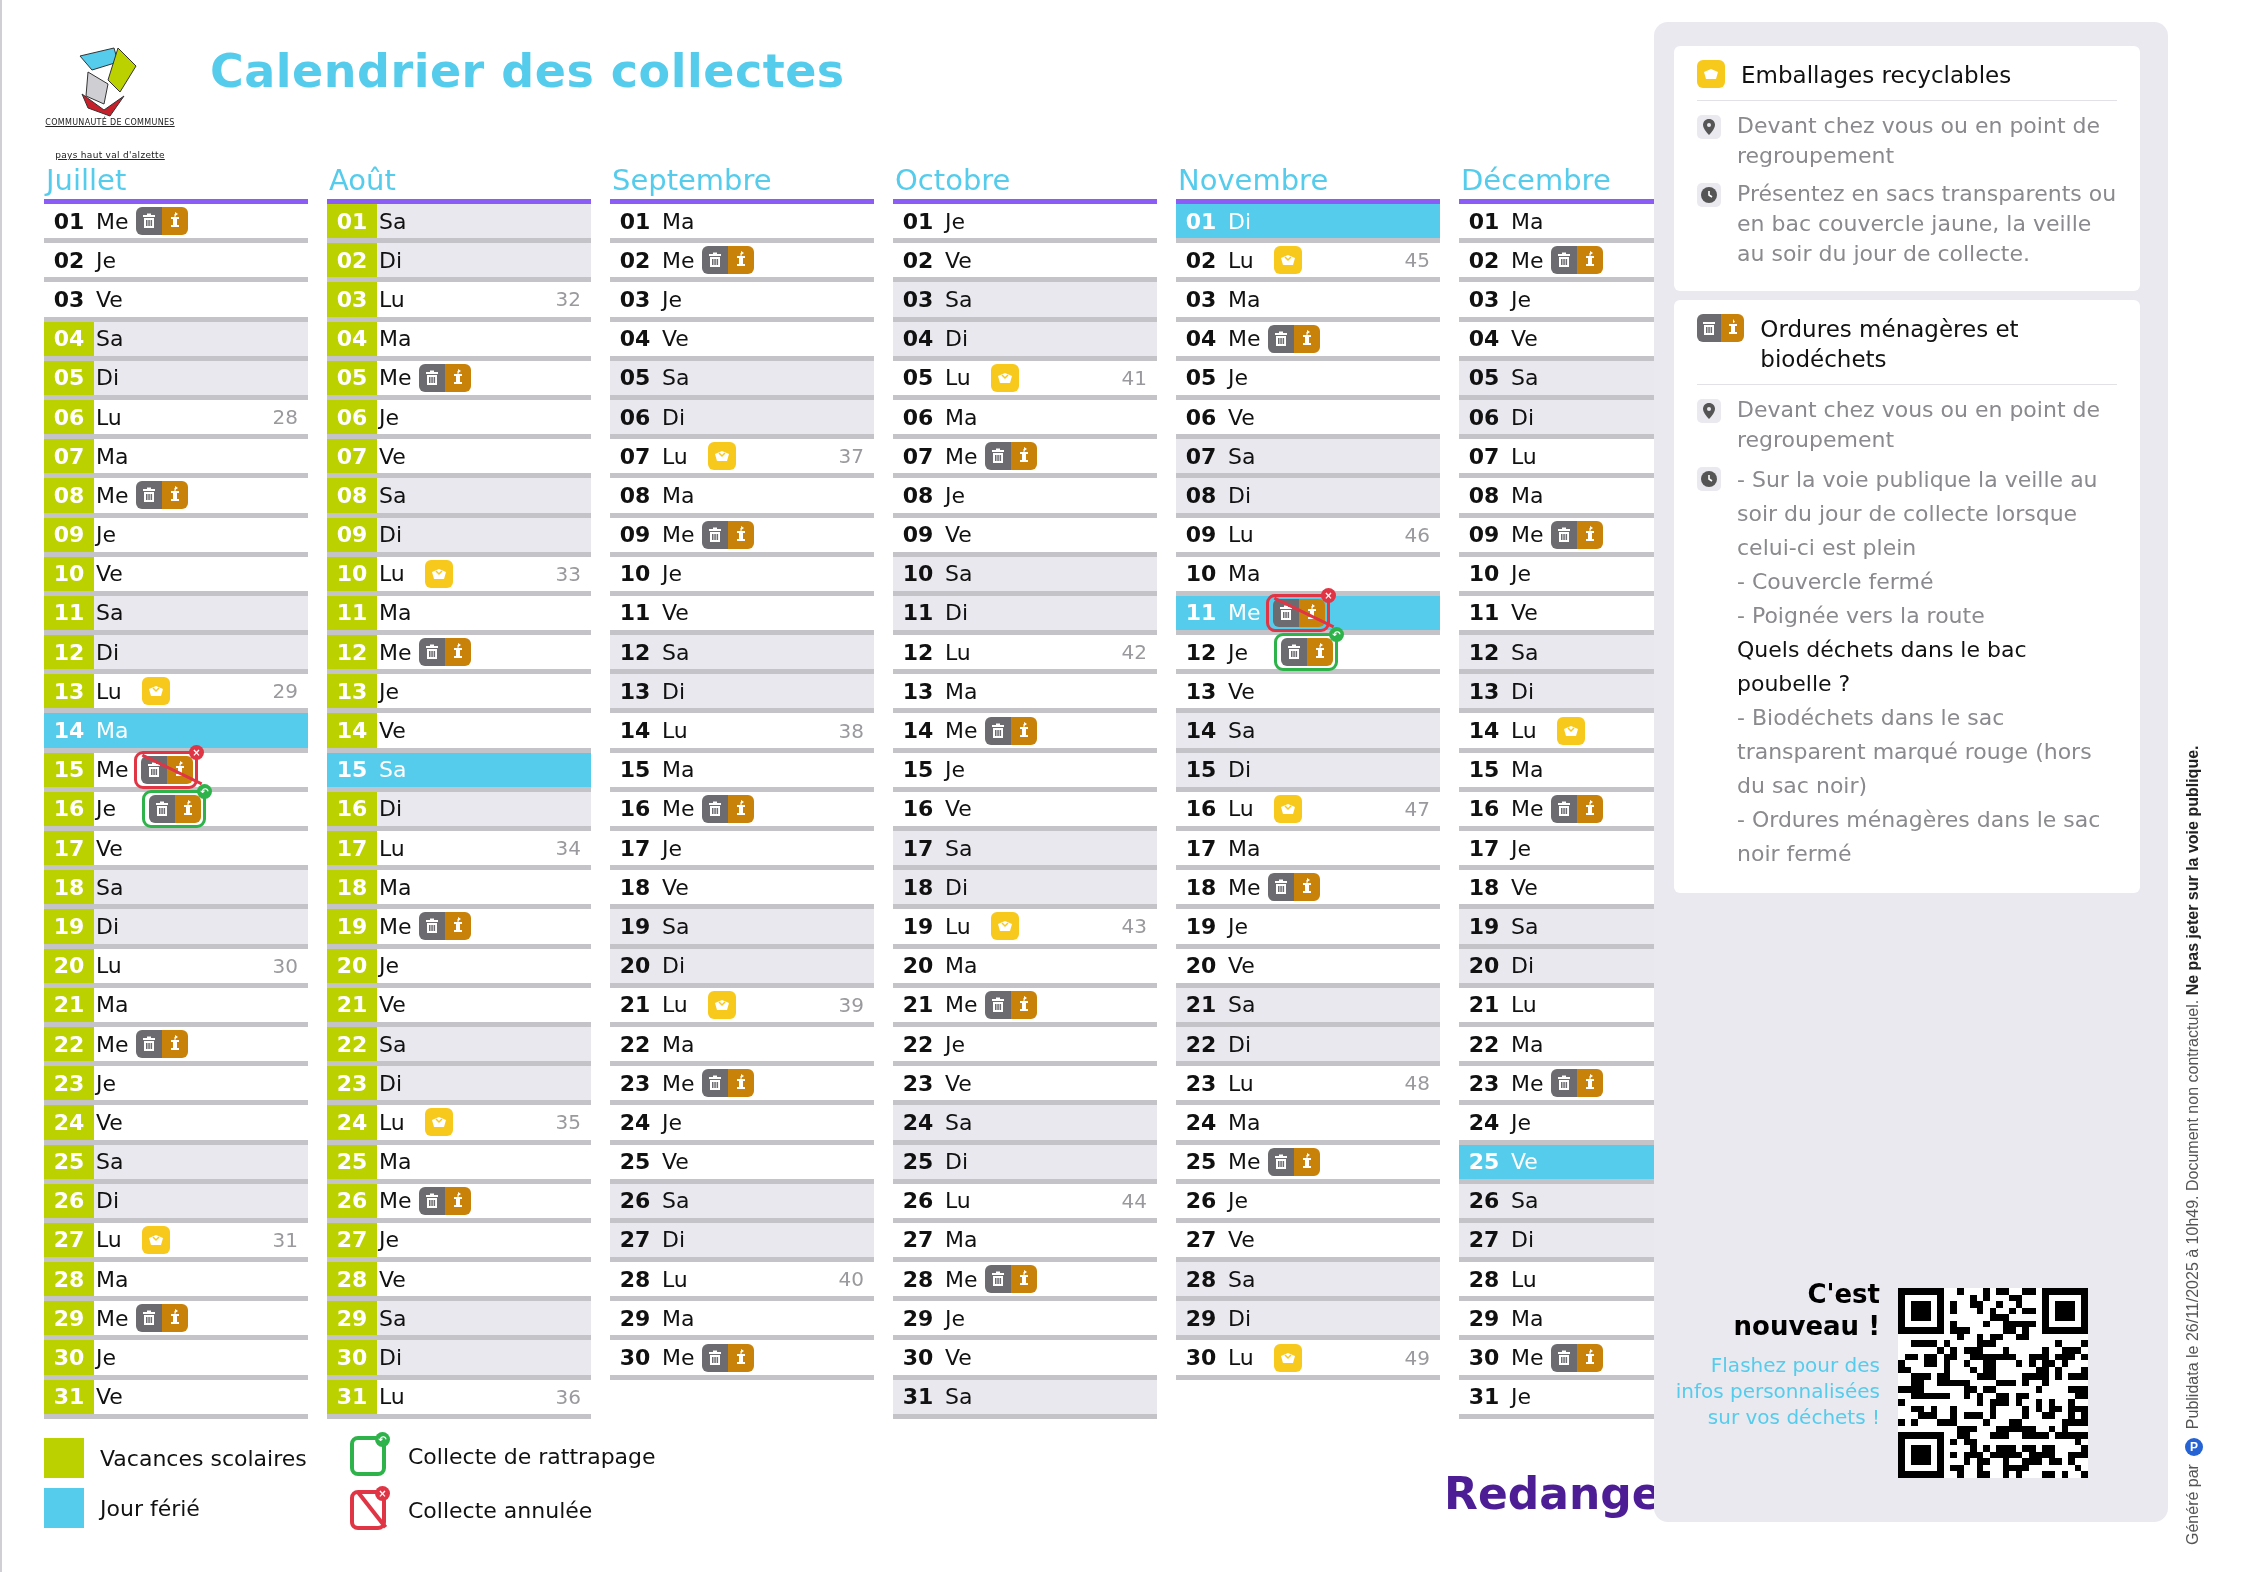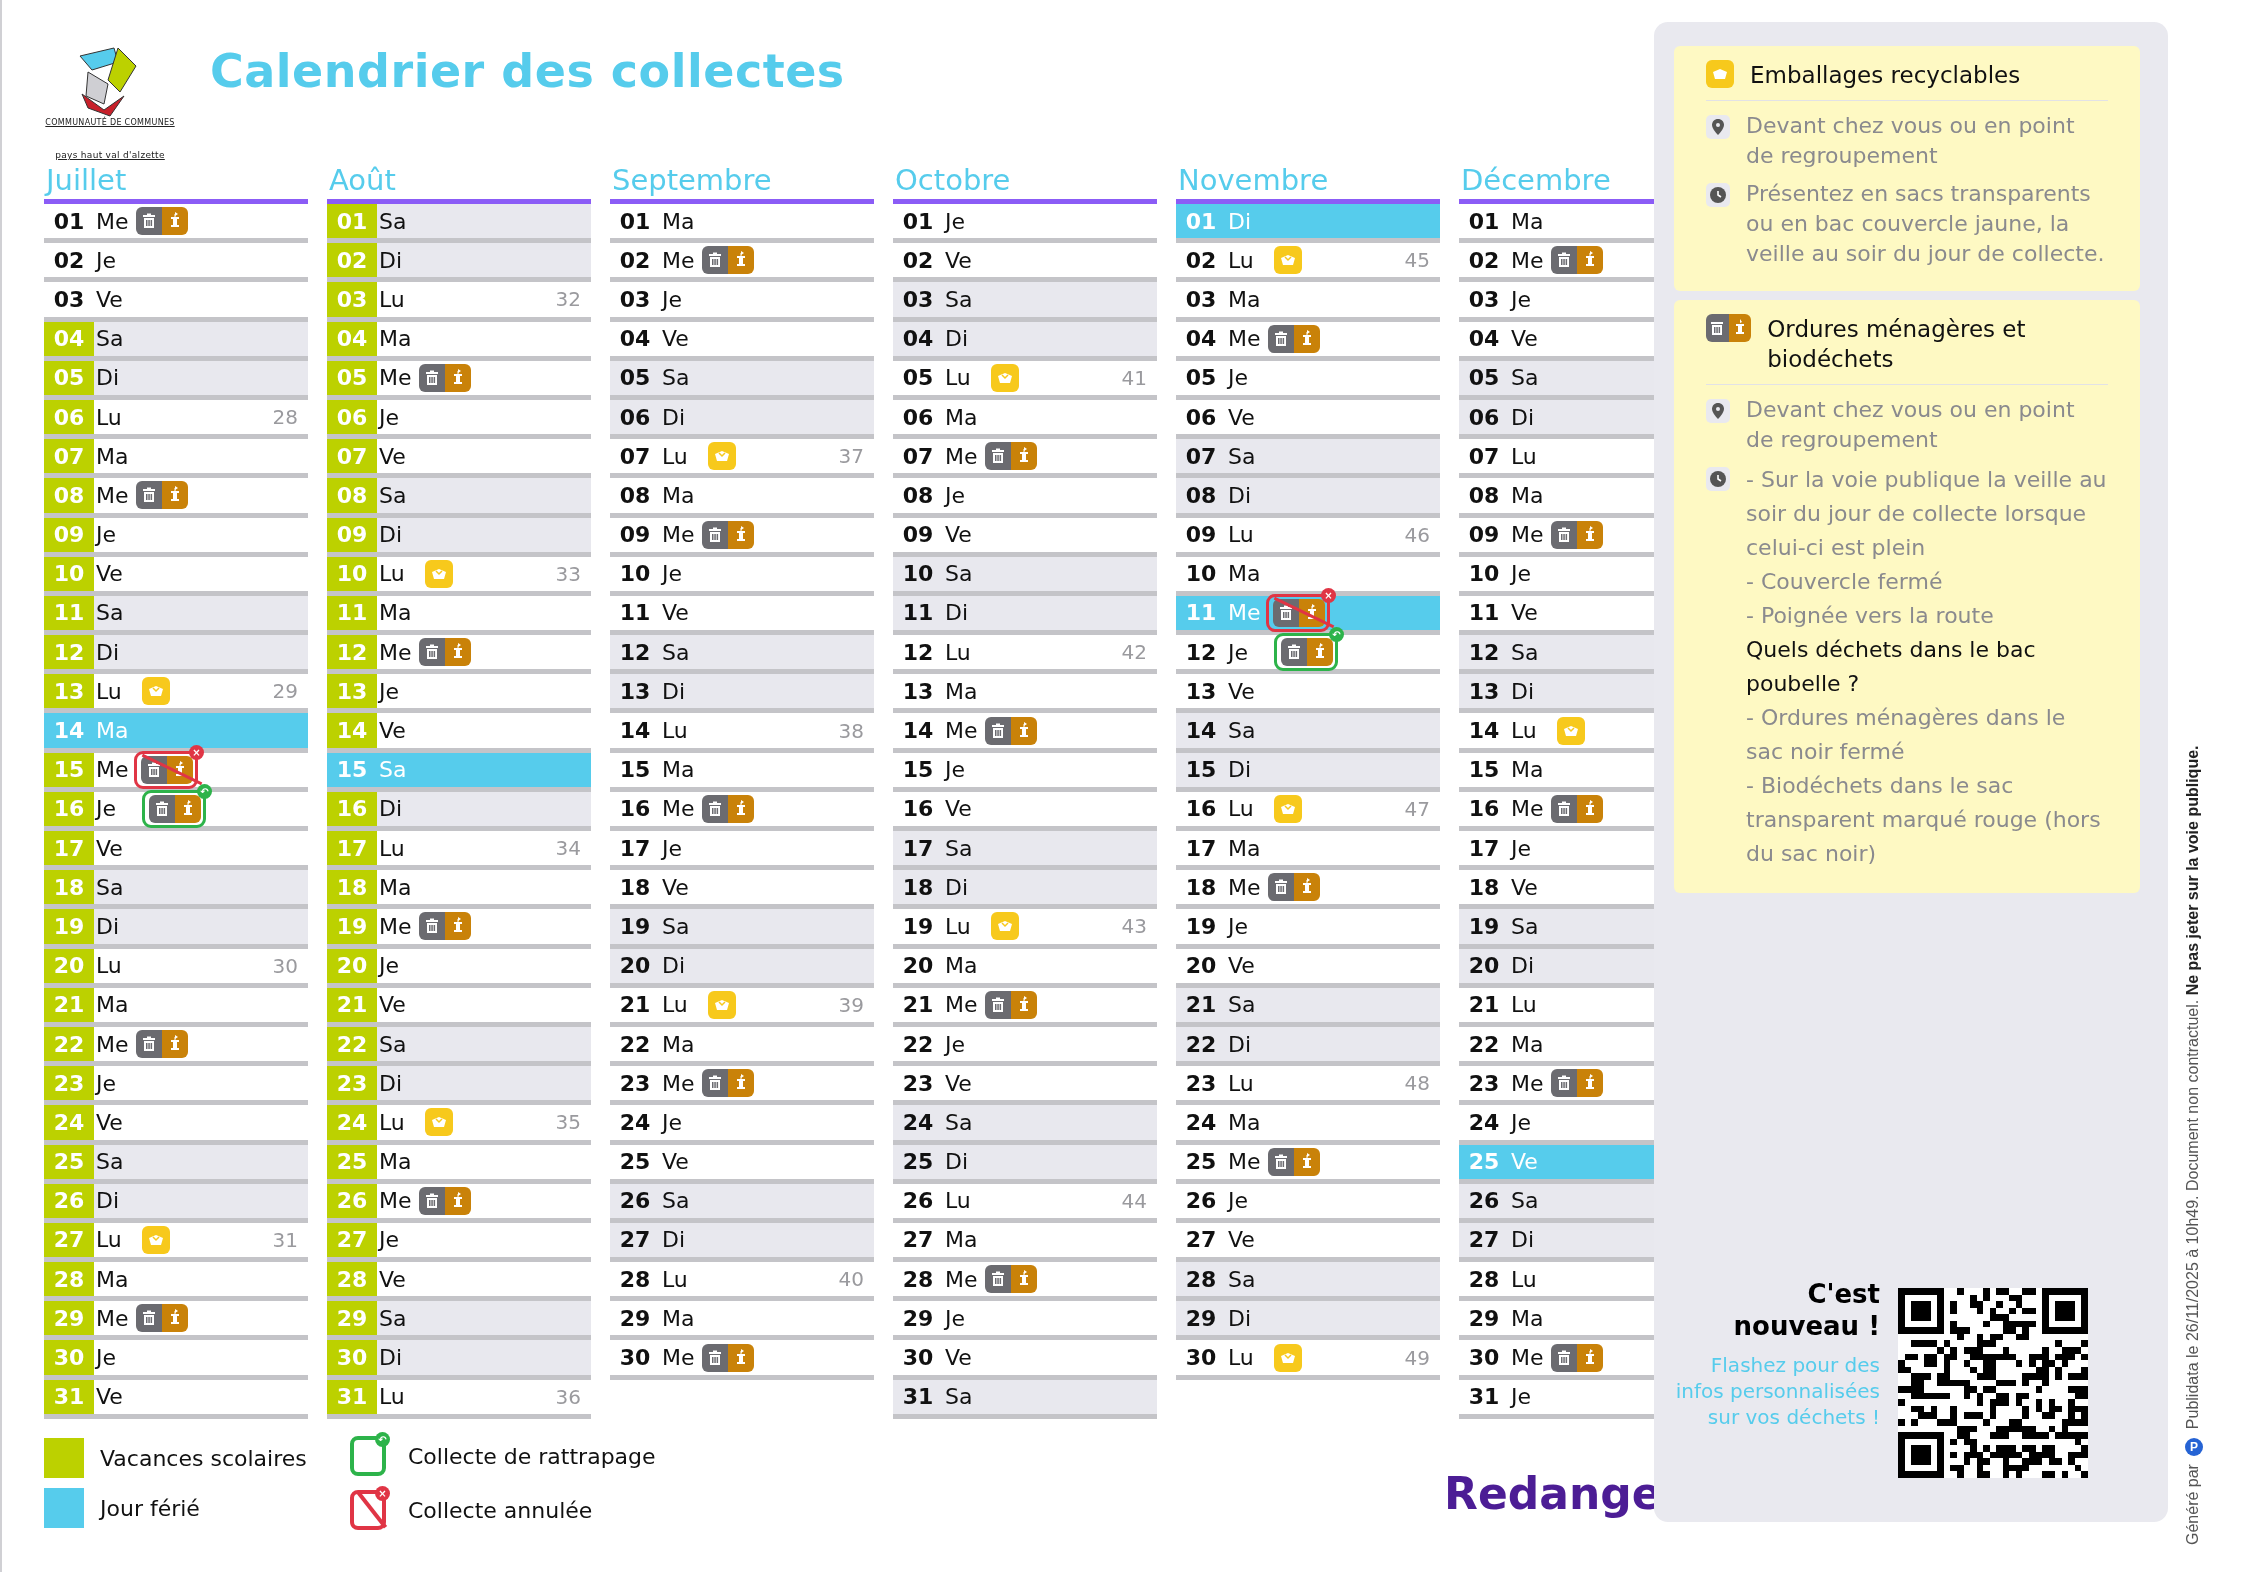--- a/index.html
+++ b/index.html
@@ -41,21 +41,21 @@
 
   .legend { position: absolute; left: 44px; top: 1438px; }
   .leg-item { position: absolute; display: flex; align-items: center; white-space: nowrap; font-size: 22px; color: #111; }
   .leg-swatch { width: 40px; height: 40px; margin-right: 16px; }
   .leg-box { width: 36px; height: 40px; border-radius: 8px; border: 4px solid; margin-right: 22px; position: relative; }
   .leg-box .badge { top: -8px; right: -8px; }
   .leg-box .diag { position: absolute; left: -4px; top: 14px; width: 44px; height: 4px; background: #e03545; transform: rotate(52deg); }
   .city { position: absolute; left: 1444px; top: 1468px; font-size: 44px; font-weight: bold; color: #4c1d95; }
 
   .panel { position: absolute; left: 1654px; top: 22px; width: 514px; height: 1500px; background: #e9e9ef; border-radius: 14px; }
-  .card { position: absolute; left: 20px; width: 466px; background: #fef9c3; border-radius: 6px; padding: 14px 32px; }
+  .card { position: absolute; left: 20px; width: 466px; background: #ffffff; border-radius: 6px; padding: 14px 23px; }
   .card-head { display: flex; align-items: flex-start; padding-bottom: 10px; border-bottom: 1px solid #e2e2e6; margin-bottom: 10px; }
   .card-head .label { font-size: 23px; color: #111; line-height: 30px; margin-left: 16px; }
   .info { display: flex; align-items: flex-start; margin-bottom: 8px; }
   .info .ic { width: 24px; height: 24px; border-radius: 5px; background: #e9e9ef; flex: none; display: flex; align-items: center; justify-content: center; margin-top: 4px; }
   .info .txt { font-size: 22px; color: #8a8a8e; line-height: 30px; margin-left: 16px; }
   .info .txt p { margin: 0; line-height: 34px; }
   .info .txt p.q { color: #111; }
 
   .new-block { position: absolute; left: 1670px; top: 1278px; width: 210px; text-align: right; }
   .new-title { font-size: 26px; font-weight: bold; color: #000; line-height: 32px; }
@@ -1667,22 +1667,22 @@
           <svg width="16" height="16" viewBox="0 0 16 16">
             <circle cx="8" cy="8" r="8" fill="#555"></circle>
             <path d="M8 4 L8 8 L11 10" stroke="#fff" stroke-width="1.6" fill="none"></path>
           </svg>
         </span>
       <div class="txt">
         <p>- Sur la voie publique la veille au soir du jour de collecte lorsque celui-ci est plein</p>
         <p>- Couvercle fermé</p>
         <p>- Poignée vers la route</p>
         <p class="q">Quels déchets dans le bac poubelle ?</p>
+        <p>- Biodéchets dans le sac transparent marqué rouge (hors du sac noir)</p>
         <p>- Ordures ménagères dans le sac noir fermé</p>
-        <p>- Biodéchets dans le sac transparent marqué rouge (hors du sac noir)</p>
       </div>
     </div>
   </div>
 </div>
 
 <div class="new-block">
   <div class="new-title">C'est</div>
   <div class="new-title">nouveau !</div>
   <div class="new-sub">Flashez pour des infos personnalisées sur vos déchets !</div>
 </div>

